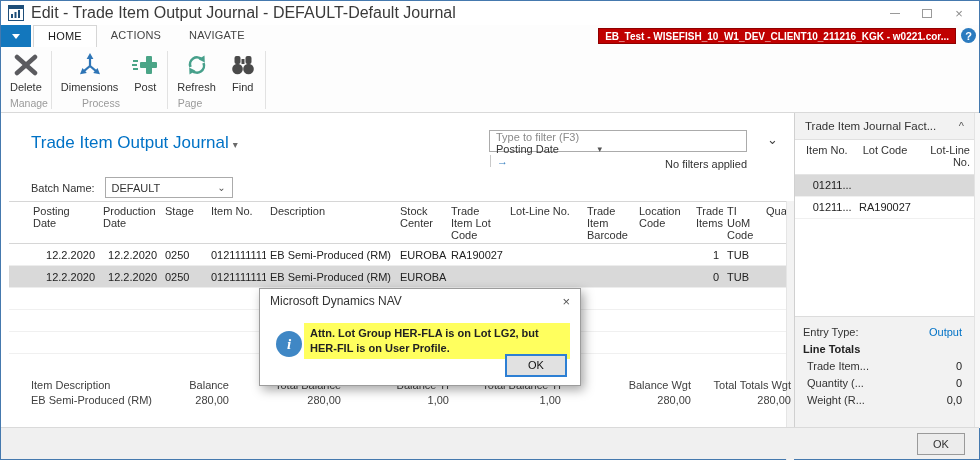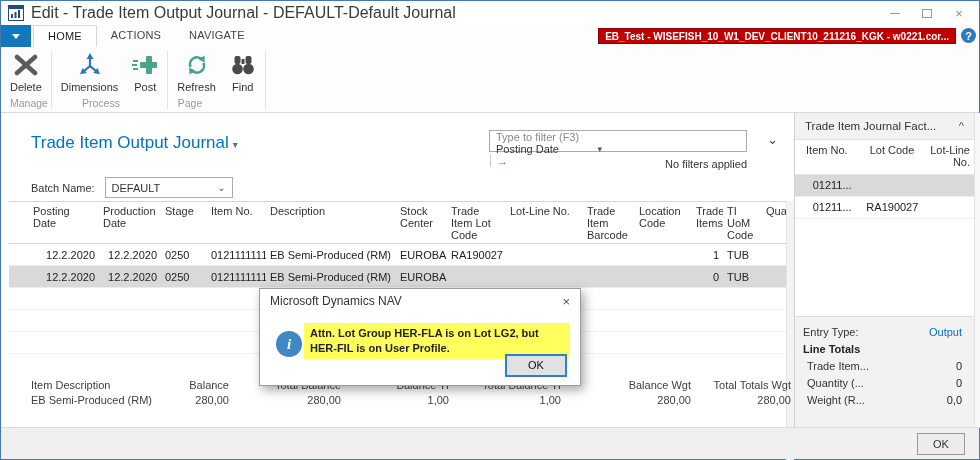--- a/index.html
+++ b/index.html
@@ -84,21 +84,21 @@
 
   
   .fb-head { height:26px; display:flex; align-items:center; padding:0 10px; }
   .fb-title { font-size:11.5px; color:#333; }
   .fb-chevron { margin-left:auto; color:#555; font-size:11px; }
   .fb-list { background:#fff; border-top:1px solid #e0e0e0; border-bottom:1px solid #dcdcdc; height:178px; }
   table.fbt { border-collapse:collapse; table-layout:fixed; width:100%; }
   table.fbt th { font-weight:normal; color:#333; vertical-align:top; padding:4px 4px 2px 4px; height:34px; border-bottom:1px solid #e4e4e4; }
   table.fbt td { padding:0 0; height:22px; border-bottom:1px solid #f0f0f0; white-space:nowrap; overflow:hidden; color:#222; }
   table.fbt .r { text-align:right; }
-  table.fbt .l { text-align:right; }
+  table.fbt .l { text-align:center; }
   table.fbt tr.sel td { background:#d9d9d9; }
   .fb-details { padding:6px 12px 0 8px; }
   .fb-row { display:flex; height:17px; align-items:center; }
   .fb-row .lab { color:#333; }
   .fb-row .val { margin-left:auto; color:#222; }
   .fb-row .link { color:#0072c6;text-align:right; }
   .fb-row.bold .lab { font-weight:bold; color:#222; }
   .fb-row.indent .lab { padding-left:4px; }
 
   

